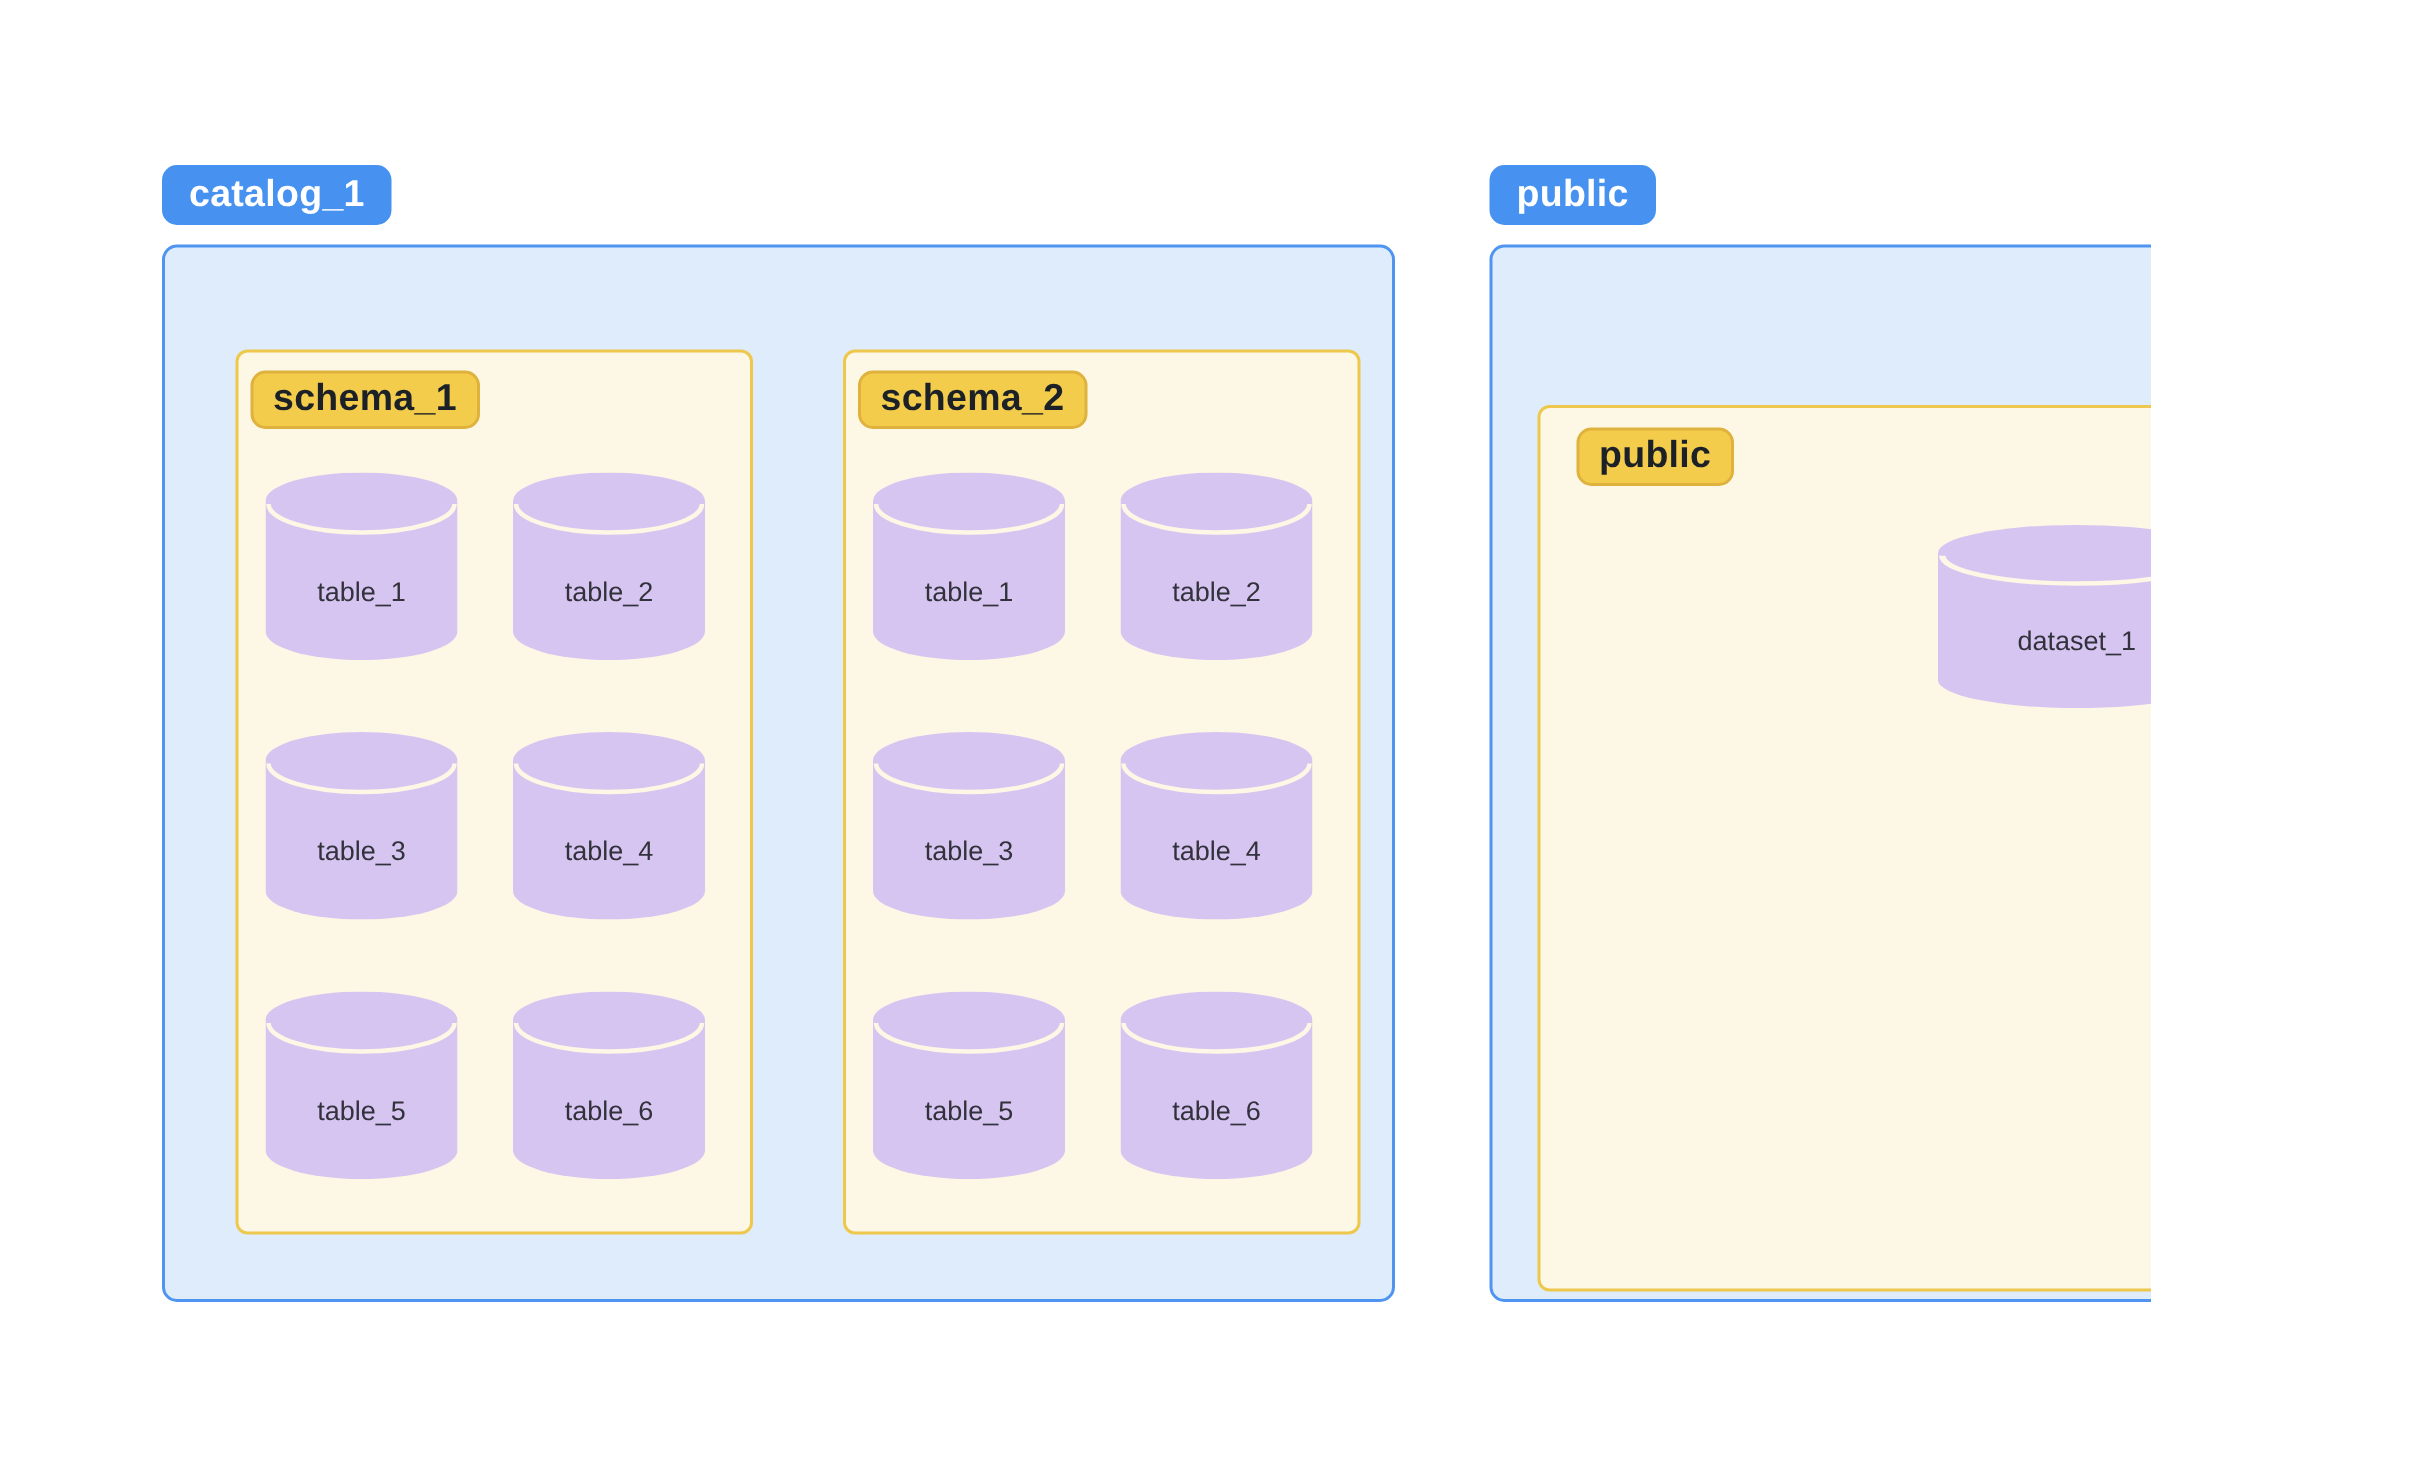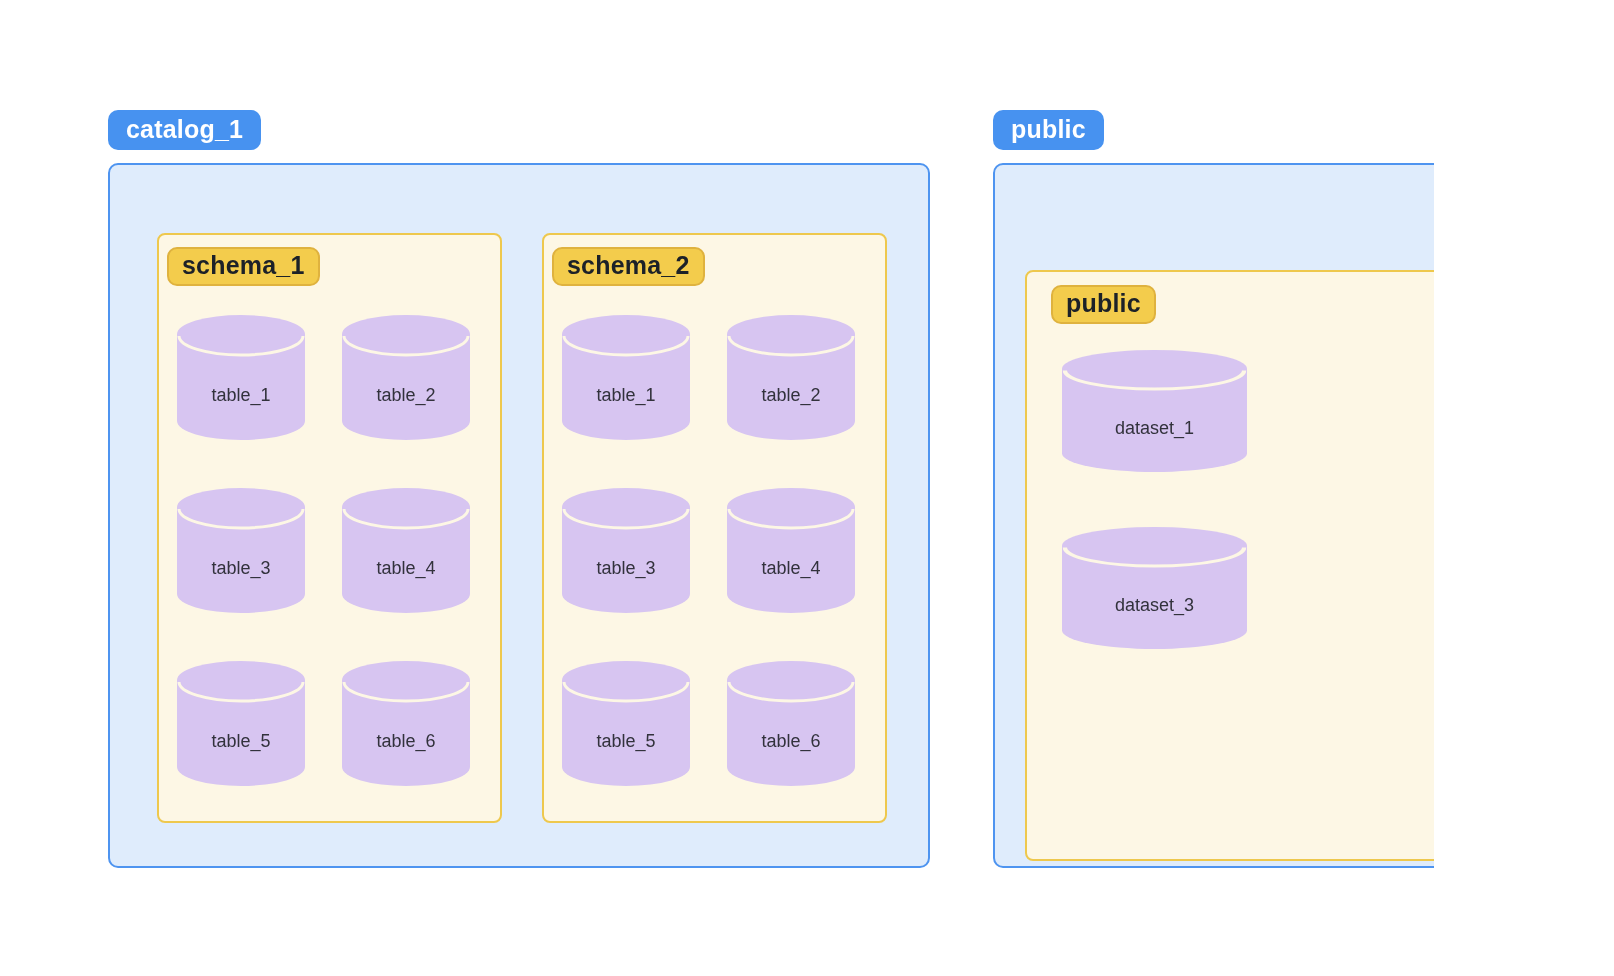--- a/index.html
+++ b/index.html
@@ -39,21 +39,21 @@
   }
   .group-box {
     box-sizing: border-box;
     background: var(--group_box_bg, #dfecfc);
     border: 2px solid var(--group_box_border, #4e94f0);
     border-radius: 10px;
   }
   .group-0 .group-box { width: 822px; height: 705px; padding: 68px 0 0 47px; }
   .group-1 .group-box { width: 519px; height: 705px; padding: 57px 0 0 30px; }
 
-  .boxes-row { display: flex; gap: 40px; }
+  .boxes-row { display: flex; gap: 60px; }
 
   .schema-box {
     box-sizing: border-box;
     background: var(--schema_box_bg, #fdf7e5);
     border: 2px solid var(--schema_box_border, #eec84d);
     border-radius: 8px;
   }
   .group-0 .schema-box { width: 345px; height: 590px; padding: 12px 0 0 8px; }
   .group-1 .schema-box { width: 454px; height: 591px; padding: 13px 0 0 24px; margin-top: 48px; }
 
@@ -65,21 +65,21 @@
     font-size: 25px;
     line-height: 29px;
     font-weight: 700;
     padding: 2px 13px 4px 13px;
     border-radius: 10px;
     letter-spacing: 0.2px;
   }
 
   .cols { display: flex; }
   .group-0 .cols { margin-top: 29px; margin-left: 10px; gap: 37px; }
-  .group-1 .cols { margin-top: 26px; margin-left: 11px; gap: 39px; }
+  .group-1 .cols { margin-top: 26px; margin-left: 11px; gap: 39px; justify-content: flex-end; }
   .col { display: flex; flex-direction: column; }
   .group-0 .col { gap: 48px; }
   .group-1 .col { gap: 55px; }
 
   .cyl { position: relative; }
   .group-0 .cyl { width: 128px; height: 125px; }
   .group-1 .cyl { width: 185px; height: 122px; }
   .cyl-svg { position: absolute; left: 0; top: 0; width: 100%; height: 100%; display: block; }
   .cyl-body { fill: var(--cylinder_fill, #d7c5f1); }
   .cyl-arc { stroke: var(--cylinder_stroke, #fdf7e5); stroke-width: 3; fill: none; }
@@ -228,27 +228,20 @@
                 <div class="col">
   <div class="cyl">
     <svg class="cyl-svg" viewBox="0 0 128 125" preserveAspectRatio="none" aria-hidden="true">
       <path class="cyl-body" d="M0,19 A64,19 0 0 1 128,19 L128,106 A64,19 0 0 1 0,106 Z"></path>
       <path class="cyl-arc" d="M2,21 A62,19 0 0 0 126,21"></path>
     </svg>
     <span class="cyl-label">dataset_1</span>
   </div>
 
 
-  <div class="cyl">
-    <svg class="cyl-svg" viewBox="0 0 128 125" preserveAspectRatio="none" aria-hidden="true">
-      <path class="cyl-body" d="M0,19 A64,19 0 0 1 128,19 L128,106 A64,19 0 0 1 0,106 Z"></path>
-      <path class="cyl-arc" d="M2,21 A62,19 0 0 0 126,21"></path>
-    </svg>
-    <span class="cyl-label">dataset_3</span>
-  </div>
 </div>
               </div>
   </div>
 </div>
     </div>
   </div>
 </div>
 </div>
 
 </body></html>

